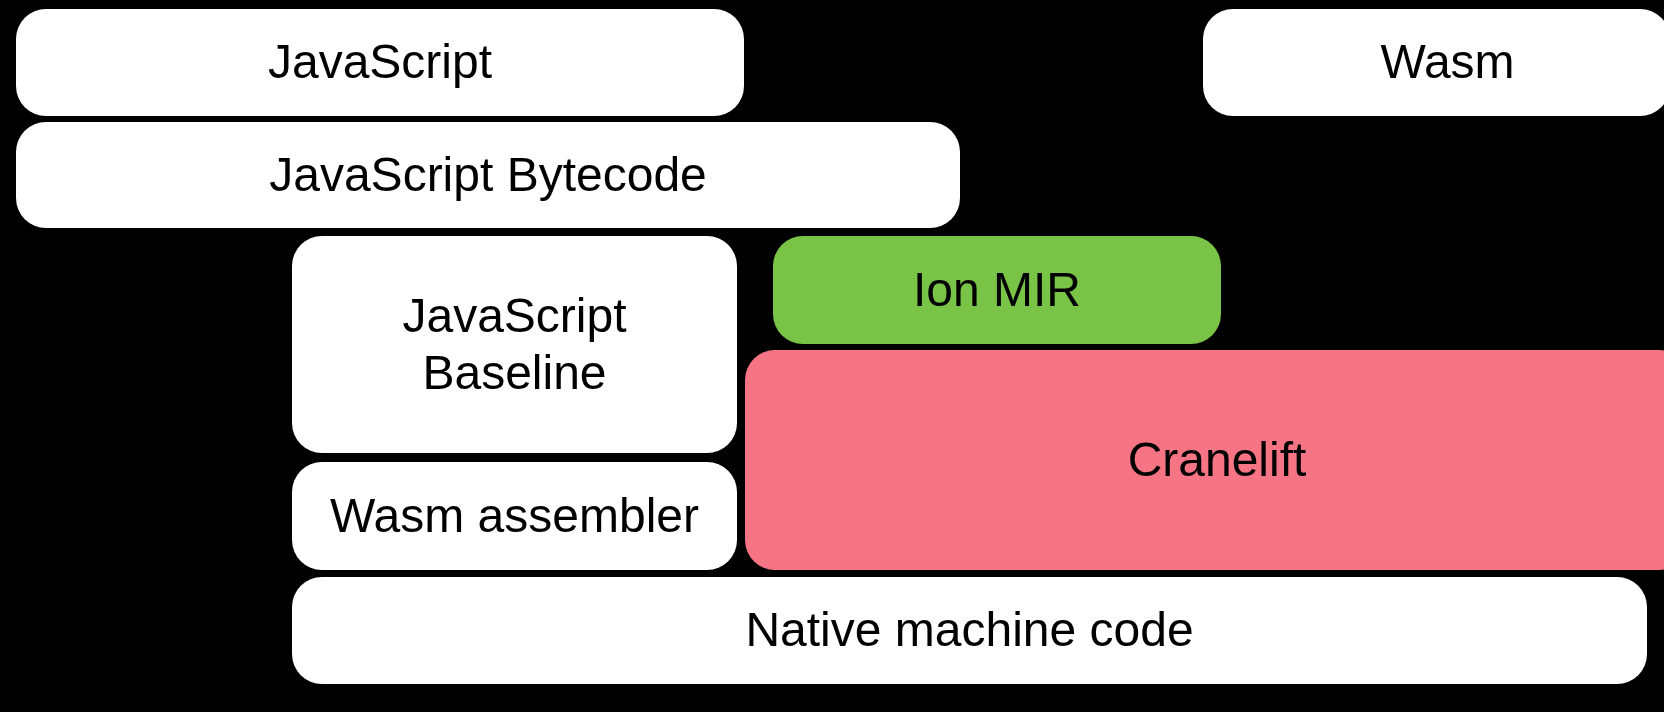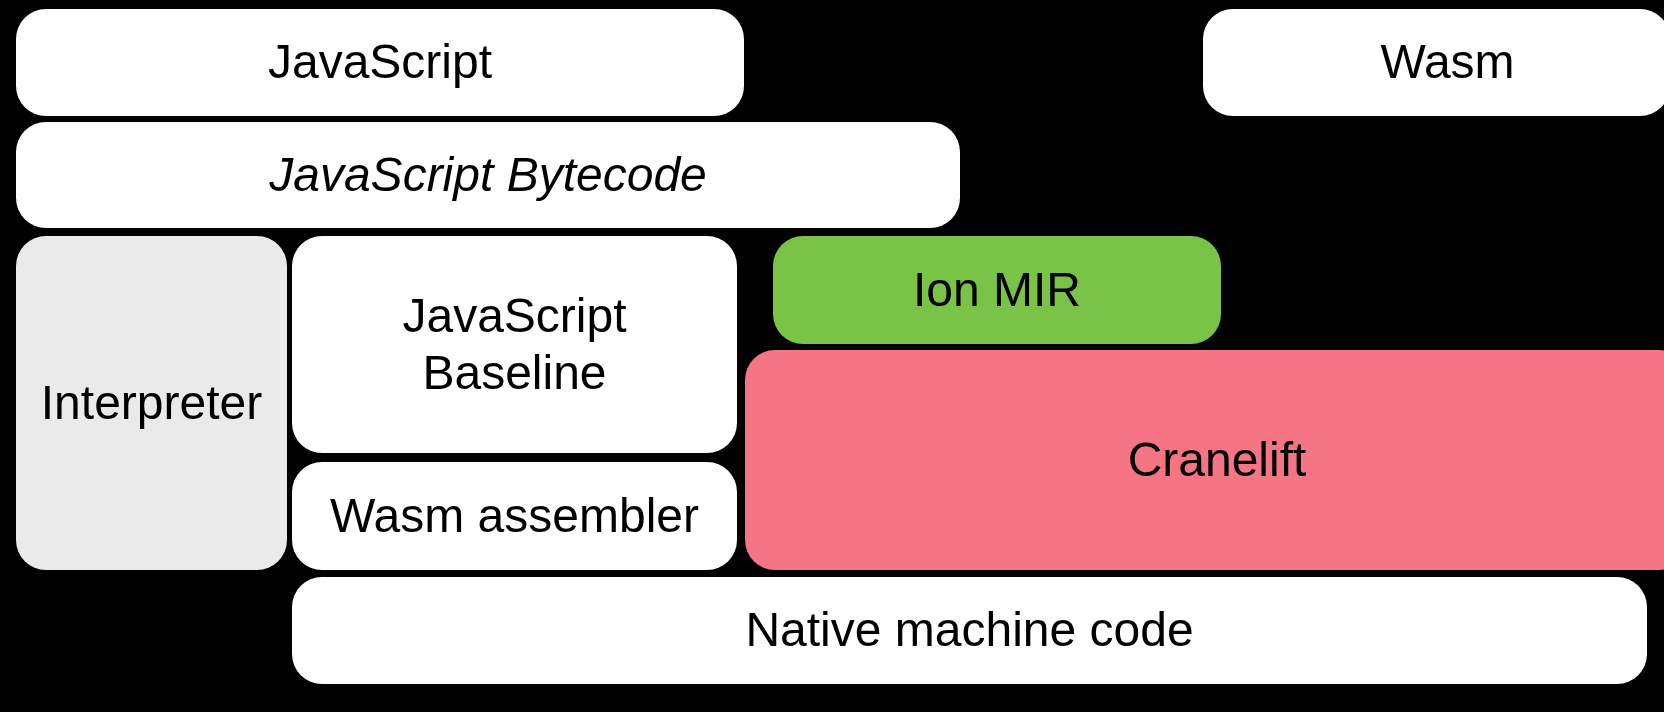--- a/index.html
+++ b/index.html
@@ -51,28 +51,25 @@
 
   <div class="box b-javascript" style="background: rgb(255, 255, 255);">
     <span class="label">JavaScript</span>
   </div>
 
 
   <div class="box b-wasm" style="background: rgb(255, 255, 255); padding-left: 22px;">
     <span class="label">Wasm</span>
   </div>
 
-  <div class="box b-bytecode" style="background: rgb(255, 255, 255); font-style: italic;">
+  <div class="box b-bytecode" style="background: rgb(255, 255, 255);">
     <span class="label">JavaScript Bytecode</span>
   </div>
 
 
-  <div class="box b-interpreter" style="background: rgb(234, 234, 234);">
-    <span class="label">Interpreter</span>
-  </div>
 
   <div class="box b-baseline" style="background: rgb(255, 255, 255);">
     <span class="label">JavaScript
 Baseline</span>
   </div>
 
   <div class="box b-ionmir" style="background: rgb(121, 196, 71); margin-left: 28px;">
     <span class="label">Ion MIR</span>
   </div>
 

